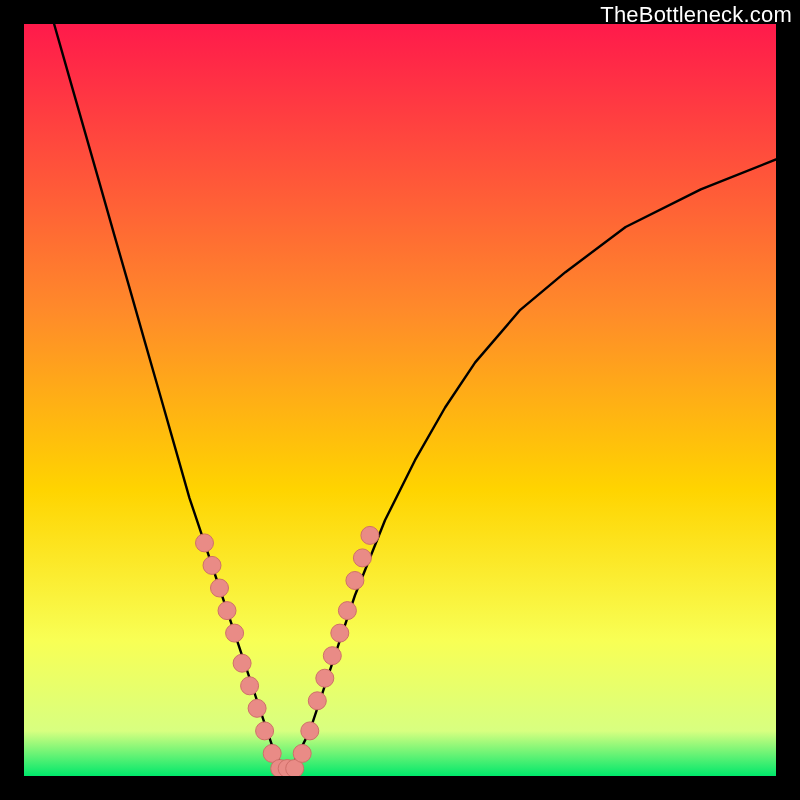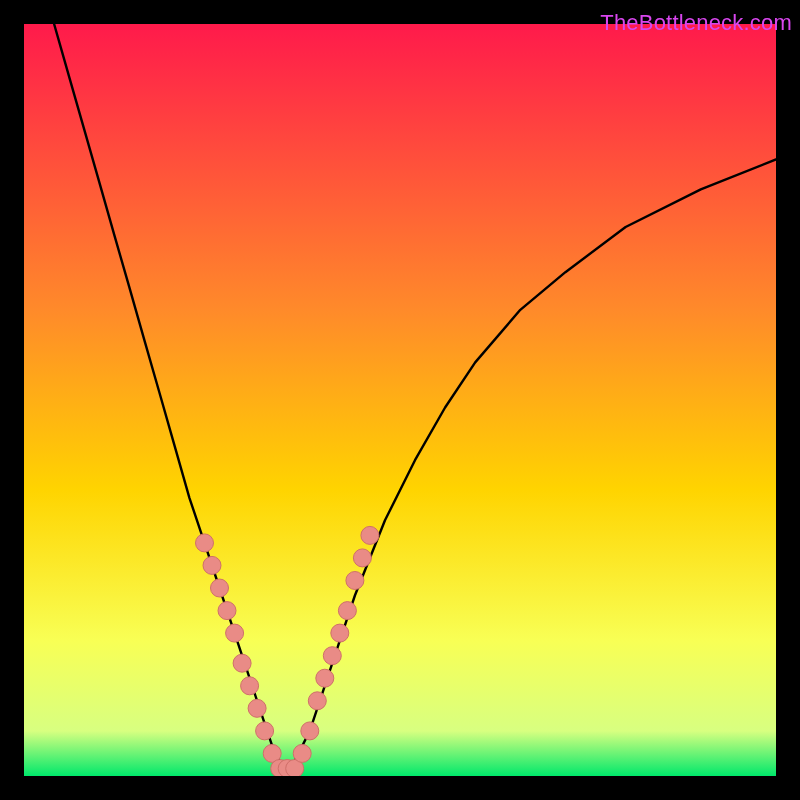--- a/index.html
+++ b/index.html
@@ -21,23 +21,23 @@
   }
   .plot {
     position: absolute;
     left: 0;
     top: 0;
     width: 752px;
     height: 752px;
   }
   .watermark {
     position: absolute;
-    top: 10px;
+    top: 2px;
     right: 8px;
-    color: #d946ef;
+    color: #ffffff;
     font-size: 22px;
     font-weight: 400;
     letter-spacing: 0.2px;
     user-select: none;
   }
   svg { display: block; }
 </style>
 </head>
 <body>
 

